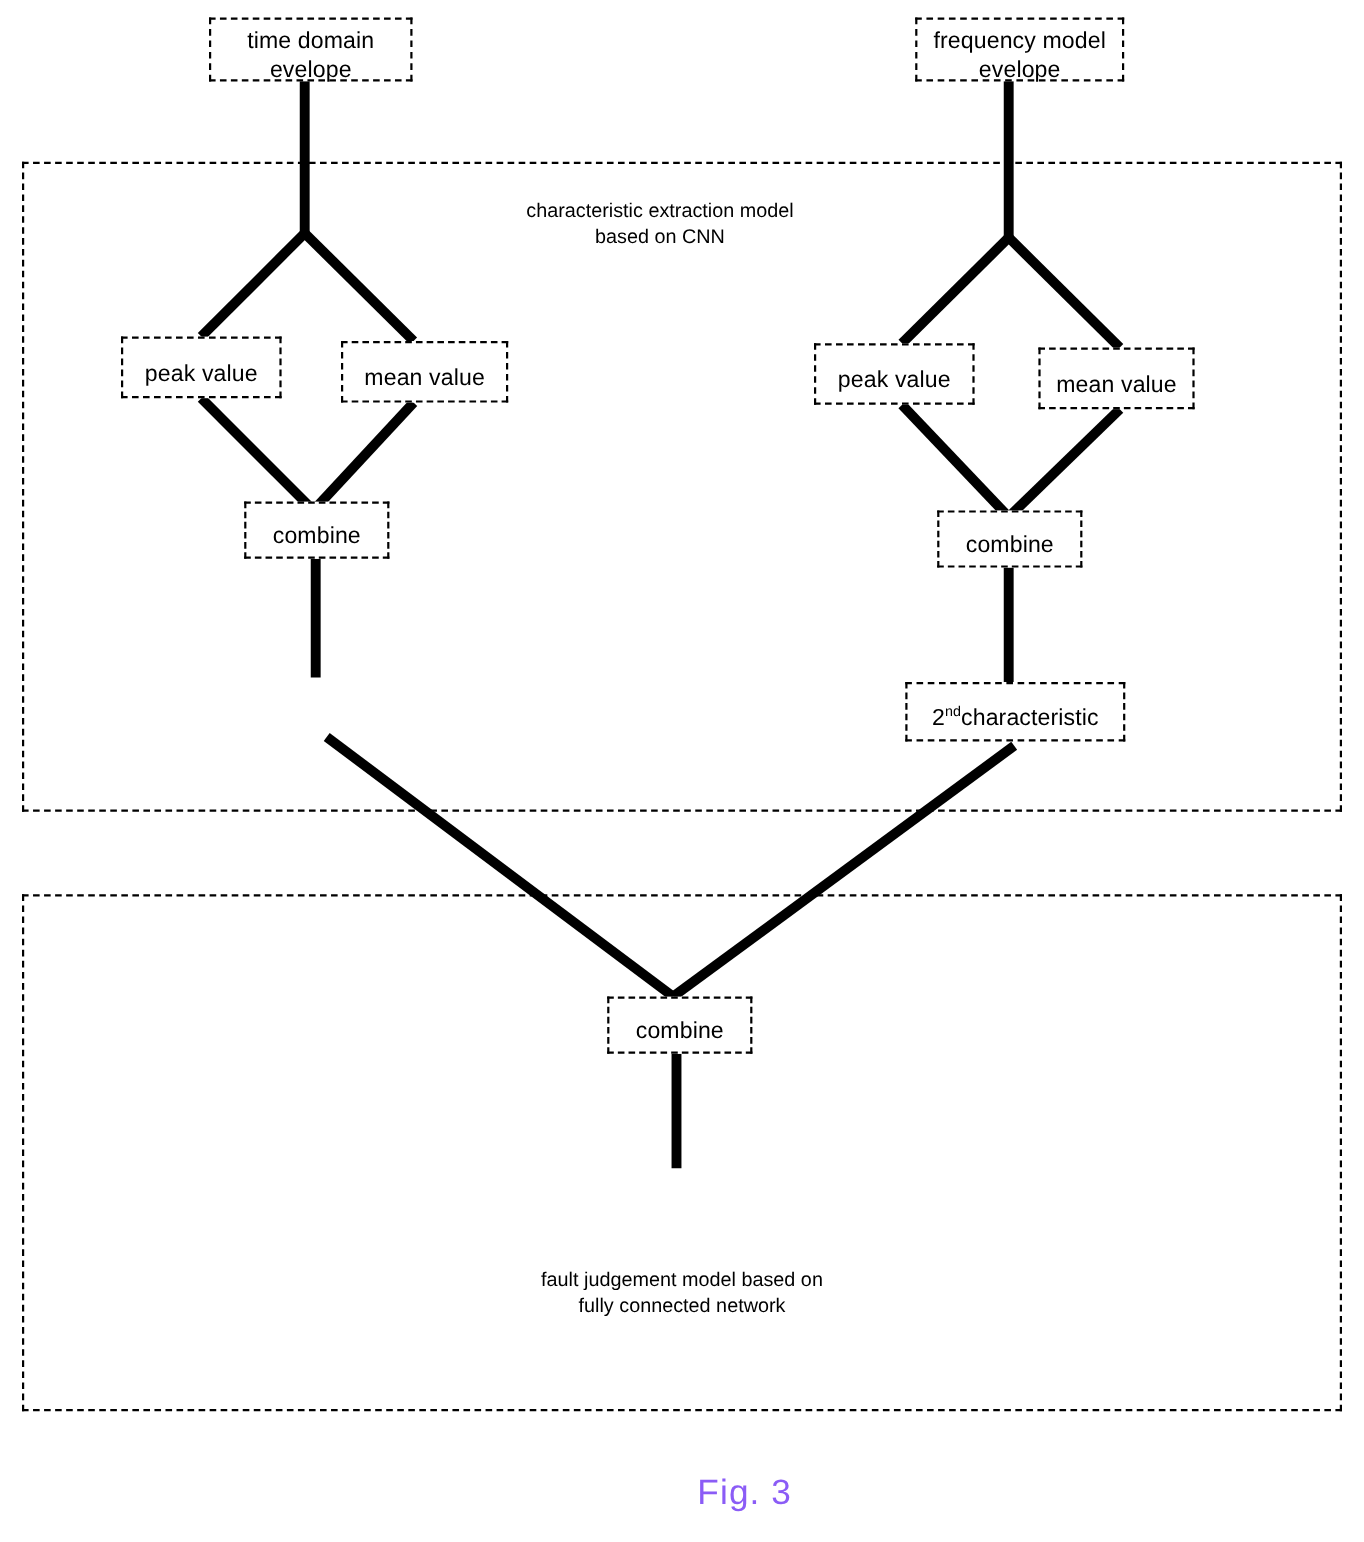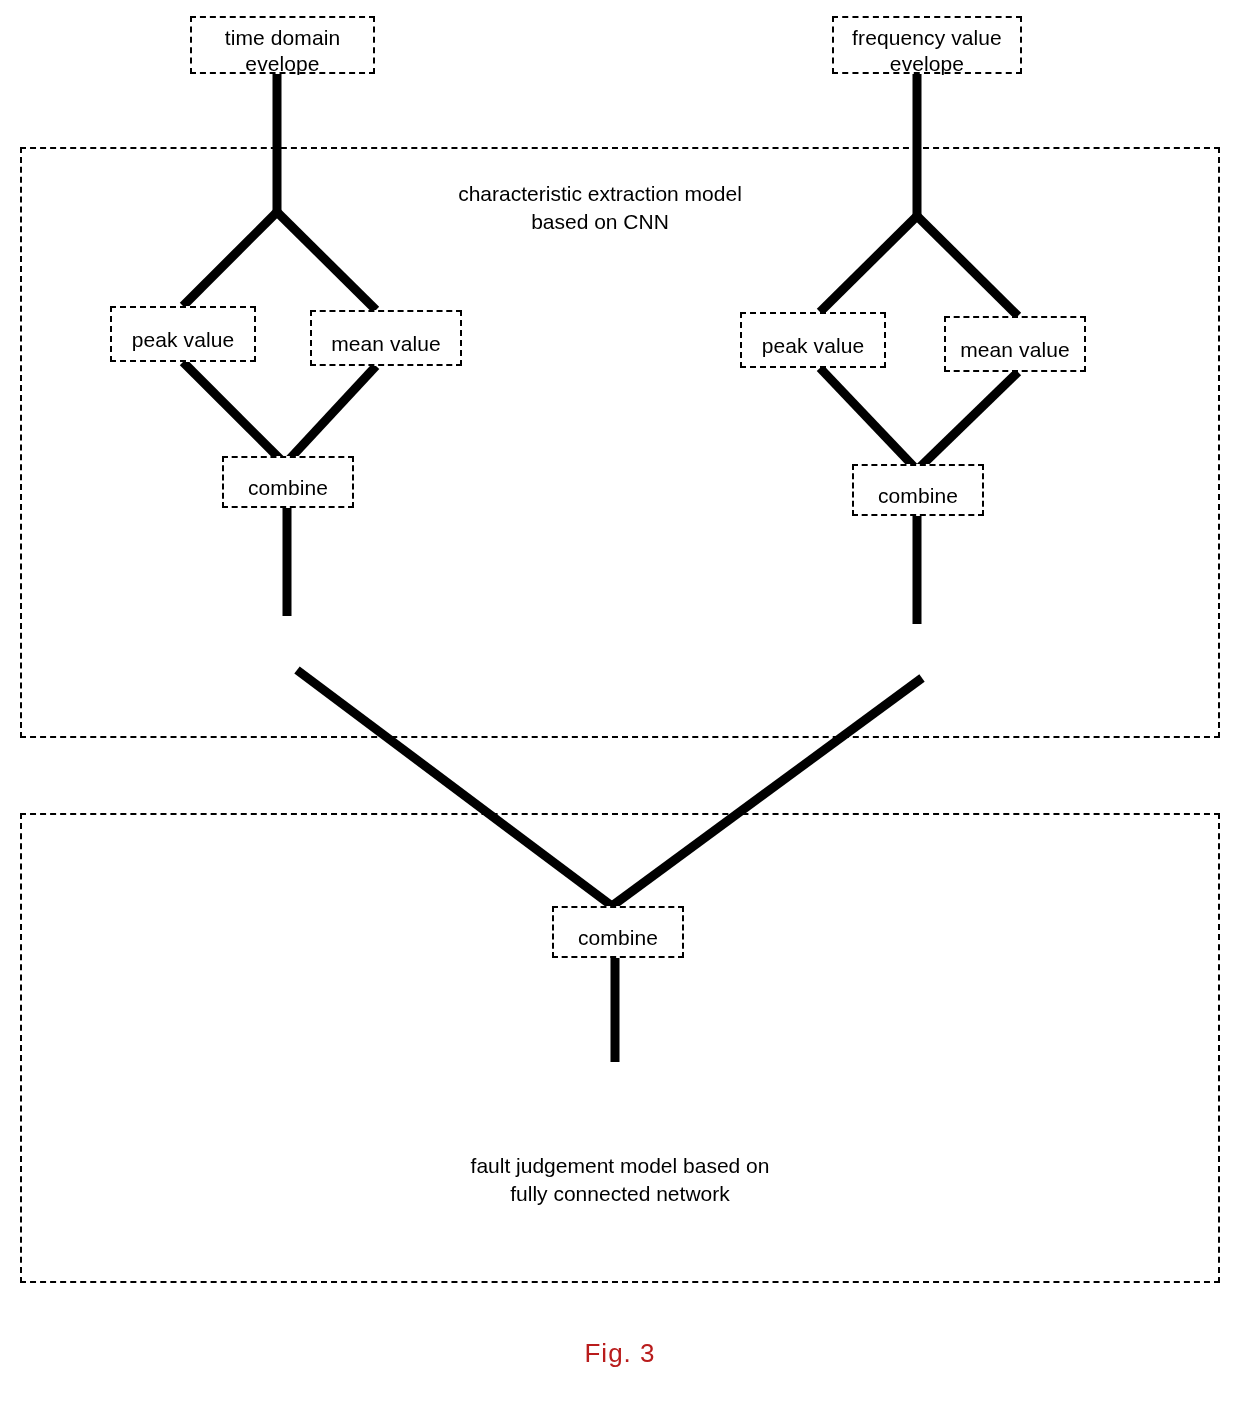--- a/index.html
+++ b/index.html
@@ -51,31 +51,31 @@
   .node sup {
     font-size: 0.62em;
     vertical-align: super;
     line-height: 0;
   }
 
   
   .caption {
     position: absolute;
     text-align: center;
-    font-size: 21px;
+    font-size: 18px;
     line-height: 1.32;
     color: #000000;
     white-space: pre-line;
     z-index: 4;
   }
   .figure-label {
     position: absolute;
-    text-align: center;
-    font-size: 26px;
-    color: #b91c1c;
+    text-align: right;
+    font-size: 32px;
+    color: #8b5cf6;
     letter-spacing: 1px;
     z-index: 4;
   }
 
   
   #connectors {
     position: absolute;
     left: 0;
     top: 0;
     width: 1240px;
@@ -137,21 +137,21 @@
 
   <div class="caption" style="left:395px; top:1152px; width:450px;">fault judgement model based on
 fully connected network</div>
 
   <div class="node" style="left:190px; top:16px; width:185px; height:58px;">
     <span class="node-label">time domain
 evelope</span>
   </div>
 
   <div class="node" style="left:832px; top:16px; width:190px; height:58px;">
-    <span class="node-label">frequency value
+    <span class="node-label">frequency model
 evelope</span>
   </div>
 
   <div class="node" style="left:110px; top:306px; width:146px; height:56px;">
     <span class="node-label">peak value</span>
   </div>
 
   <div class="node" style="left:310px; top:310px; width:152px; height:56px;">
     <span class="node-label">mean value</span>
   </div>
@@ -166,20 +166,23 @@
   </div>
 
   <div class="node" style="left:944px; top:316px; width:142px; height:56px;">
     <span class="node-label">mean value</span>
   </div>
 
   <div class="node" style="left:852px; top:464px; width:132px; height:52px;">
     <span class="node-label">combine</span>
   </div>
 
+  <div class="node" style="left:823px; top:620px; width:200px; height:54px;">
+    <span class="node-label"><span>2</span><sup>nd</sup><span>characteristic</span></span>
+  </div>
 
   <div class="node" style="left:552px; top:906px; width:132px; height:52px;">
     <span class="node-label">combine</span>
   </div>
 
 
   <div class="figure-label" style="left:520px; top:1338px; width:200px;">Fig. 3</div>
 
 </div>
 

